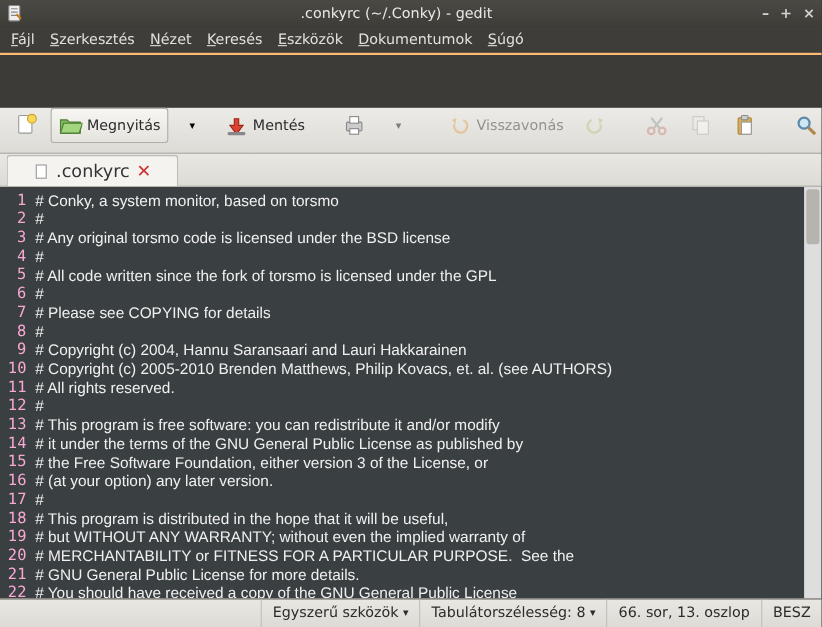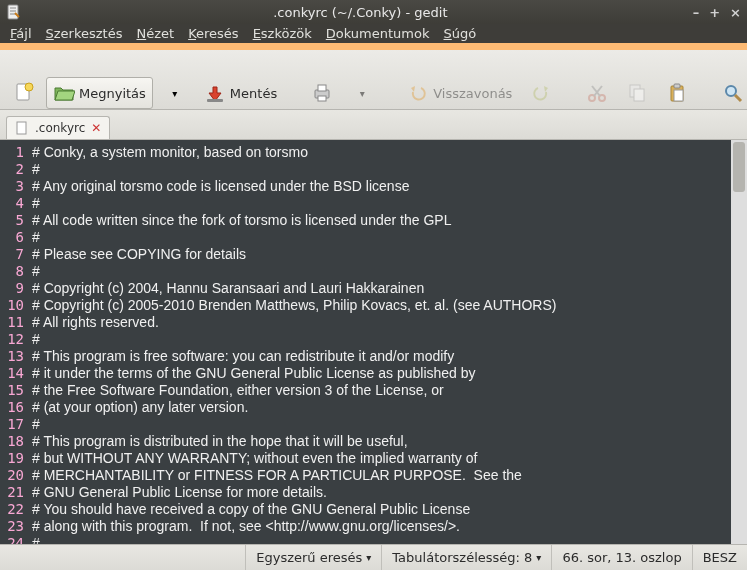--- a/index.html
+++ b/index.html
@@ -30,32 +30,33 @@
 .win-btns { display:flex; gap:10px; color:#d0d0d0; font-weight:bold; }
 .win-btns span { cursor:default; }
 .menubar {
   height: 26px;
   background: #3e3d39;
   display:flex;
   align-items:center;
   gap: 14px;
   padding: 0 10px;
   color:#e0e0dc;
-  border-bottom:7px solid #fdba74;
+  border-bottom:2px solid #fdba74;
 }
 .menubar .menu-item { cursor:default; }
 .menubar .menu-item .ul { text-decoration: underline; }
 .toolbar {
-  height: 60px;
+  height: 42px;
   background: linear-gradient(#ecebe7, #dcdbd6);
   display:flex;
-  align-items:flex-end;
+  align-items:flex-start;
   padding: 0 6px;
   gap:4px;
   border-bottom:1px solid #b6b5b0;
+  margin-top:48px;
 }
 .tbtn {
   height:32px;
   display:flex;align-items:center;justify-content:center;
   padding:0 6px;
   border:1px solid transparent;
   border-radius:3px;
 }
 .tbtn.raised {
   background: linear-gradient(#f7f6f2,#e4e3de);
@@ -71,23 +72,23 @@
   display:flex;
   align-items:flex-end;
   padding:0 6px;
   border-bottom:1px solid #b6b5b0;
 }
 .tab {
   background:#f4f3ef;
   border:1px solid #b6b5b0;
   border-bottom:none;
   border-radius:3px 3px 0 0;
-  padding:4px 8px;
+  padding:4px 24px;
   display:flex;align-items:center;gap:6px;
-  font-size:12px;
+  font-size:16px;
   color:#333;
 }
 .tab .tab-icon { width:14px;height:14px; }
 .tab .close { color:#cc3333; font-weight:bold; cursor:default; }
 .editor-wrap { flex:1; display:flex; background:#3a3f42; overflow:hidden; }
 .gutter {
   width:28px;
   background:#3a3f42;
   color:#f9a8d4;
   font-family: "DejaVu Sans Mono","Liberation Mono",monospace;
@@ -331,21 +332,21 @@
 
 </div>
   <div class="scroll">
     <div class="thumb"></div>
   </div>
 </div>
 
 <div class="statusbar">
   <div class="sseg"></div>
   <div class="sseg">
-    <span>Egyszerű eresés</span>
+    <span>Egyszerű szközök</span>
     <span class="chev">▾</span>
   </div>
   <div class="sseg">
     <span>Tabulátorszélesség: 8</span>
     <span class="chev">▾</span>
   </div>
   <div class="sseg">
     <span>66. sor, 13. oszlop</span>
   </div>
   <div class="sseg">

